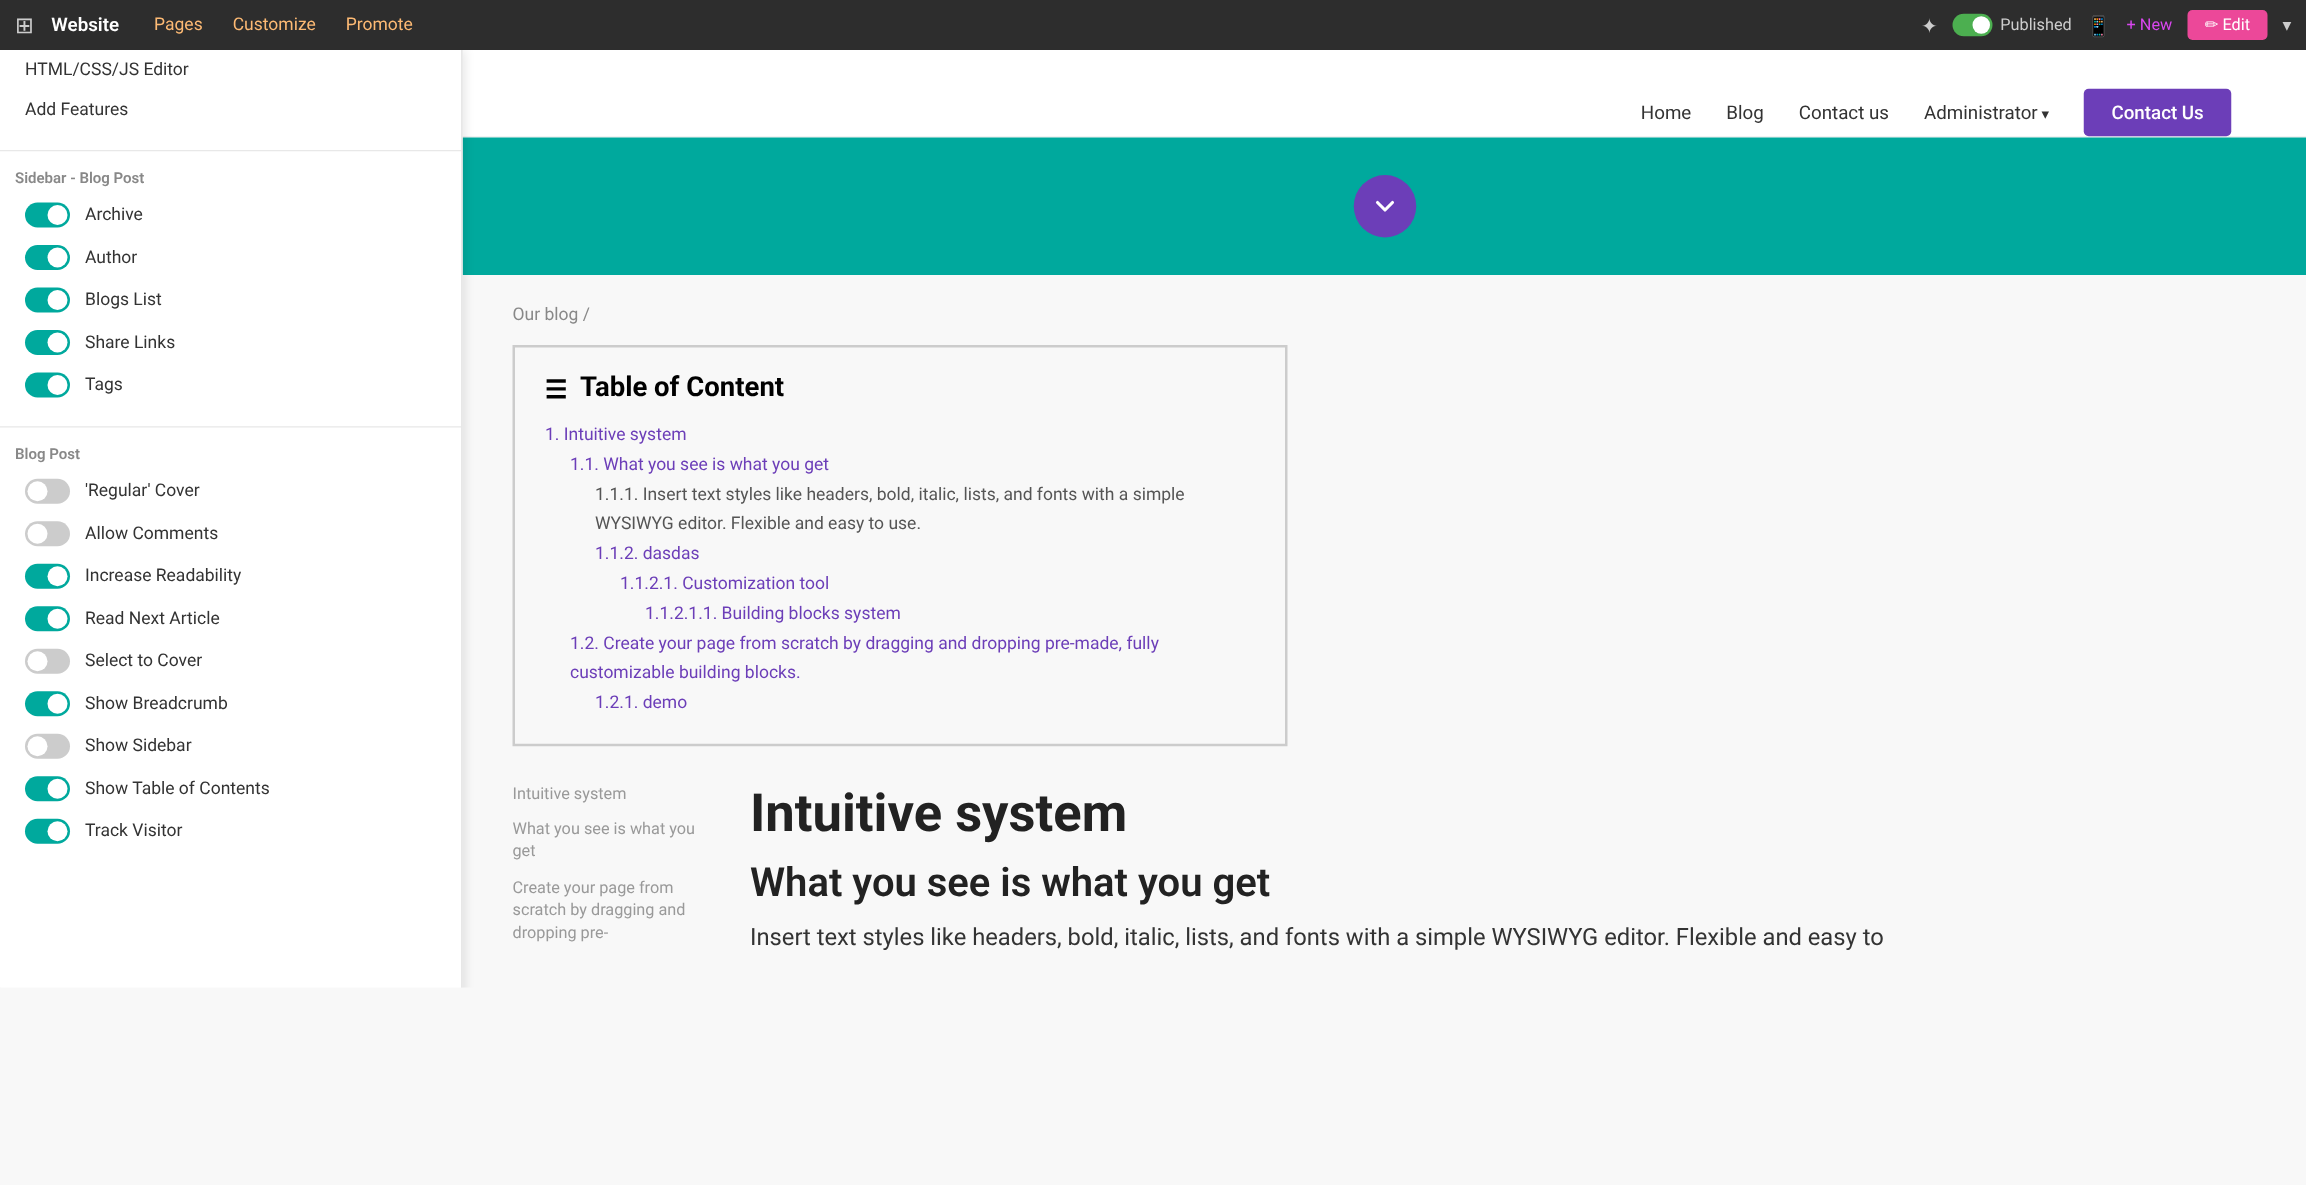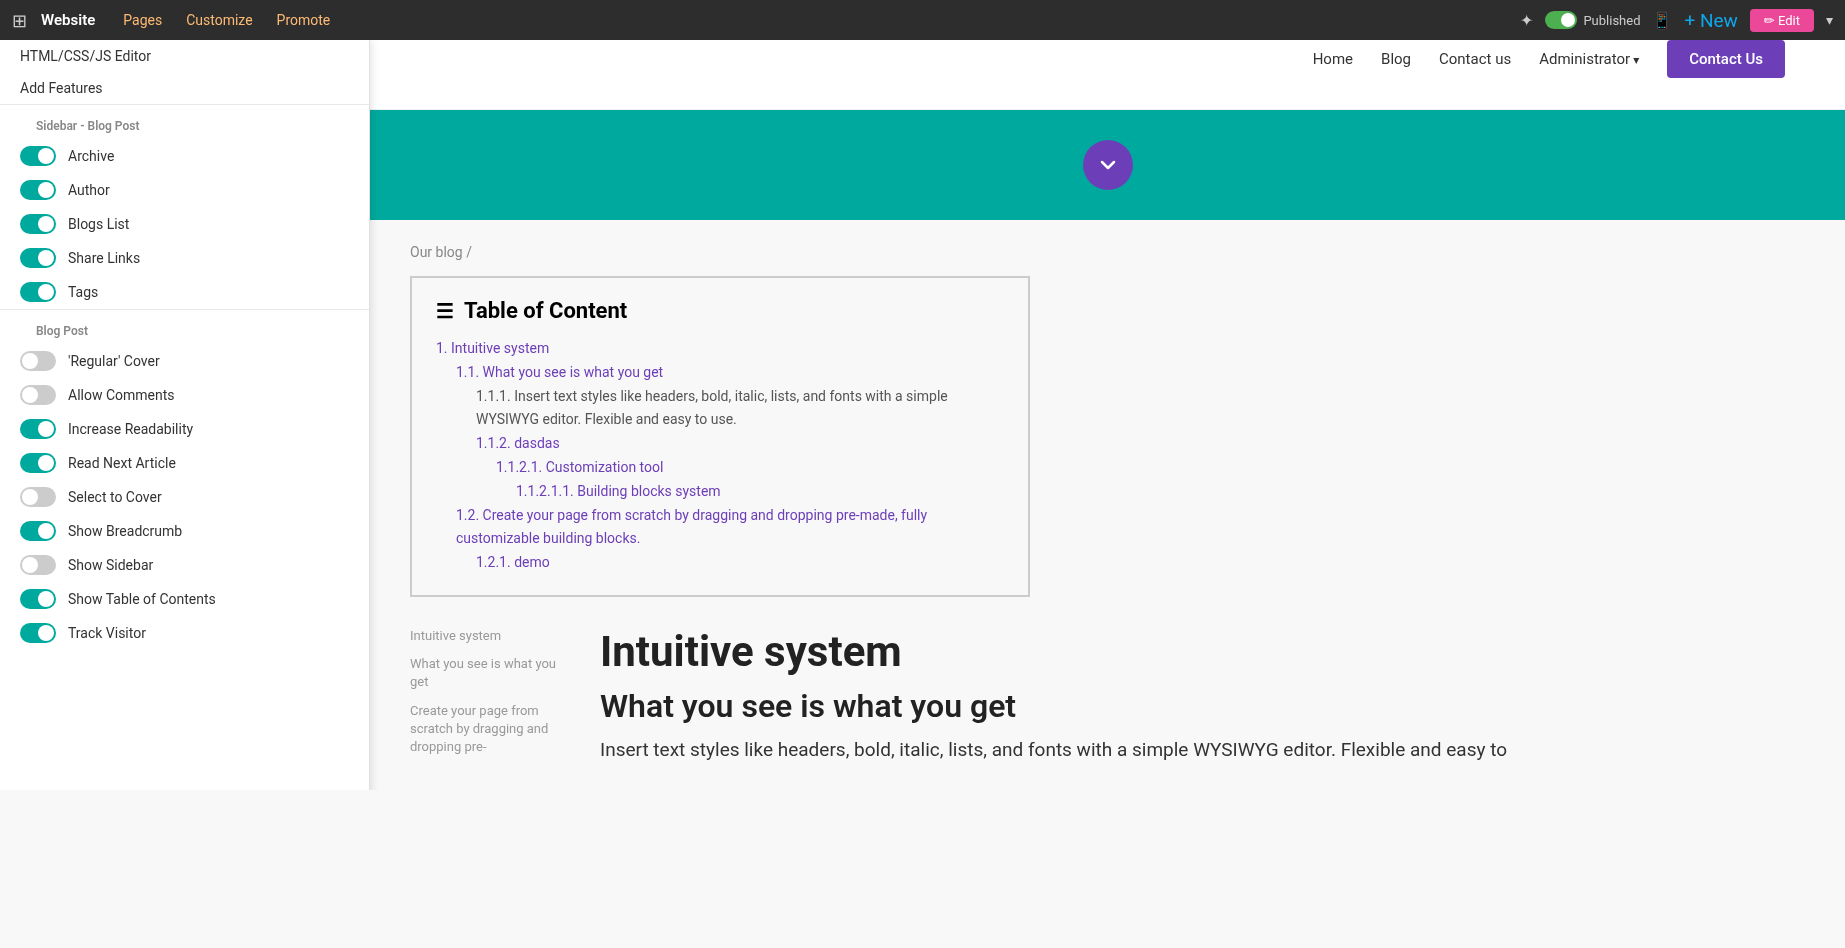--- a/index.html
+++ b/index.html
@@ -62,22 +62,22 @@
       width: 14px;
       height: 14px;
       background: #fff;
       border-radius: 50%;
       top: 2px;
       right: 2px;
     }
     .published-label { color: #ccc; font-size: 13px; }
     .top-bar-phone-icon { color: #ccc; font-size: 16px; cursor: pointer; }
     .top-bar-new-btn {
-      color: #0ea5e9;
-      font-size: 19px;
+      color: #d946ef;
+      font-size: 13px;
       cursor: pointer;
       display: flex;
       align-items: center;
       gap: 4px;
     }
     .top-bar-edit-btn {
       background: #ec4899;
       color: #fff;
       font-size: 13px;
       padding: 4px 14px;
@@ -112,26 +112,27 @@
     .sidebar-menu-item {
       padding: 8px 20px;
       font-size: 14px;
       color: #333;
       cursor: pointer;
       display: flex;
       align-items: center;
     }
 
     .sidebar-section-label {
-      padding: 14px 20px 6px 36px;
+      padding: 14px 20px 6px 12px;
       font-size: 12px;
       color: #888;
       font-weight: 600;
       text-transform: none;
       border-top: 1px solid #e8e8e8;
+      margin-top: 16px;
     }
     .sidebar-section-label:first-of-type { border-top: none; }
 
     .toggle-row {
       display: flex;
       align-items: center;
       padding: 7px 20px;
       gap: 12px;
     }
     .toggle-label {
@@ -166,21 +167,21 @@
     .content-area {
       margin-left: 0;
       flex: 1;
     }
 
     
     .site-navbar {
       background: #fff;
       height: 70px;
       display: flex;
-      align-items: flex-start;
+      align-items: flex-end;
       padding: 0 40px;
       border-bottom: 1px solid #eee;
       gap: 30px;
     }
     .site-nav-links {
       display: flex;
       align-items: center;
       gap: 28px;
       flex: 1;
       justify-content: flex-end;

